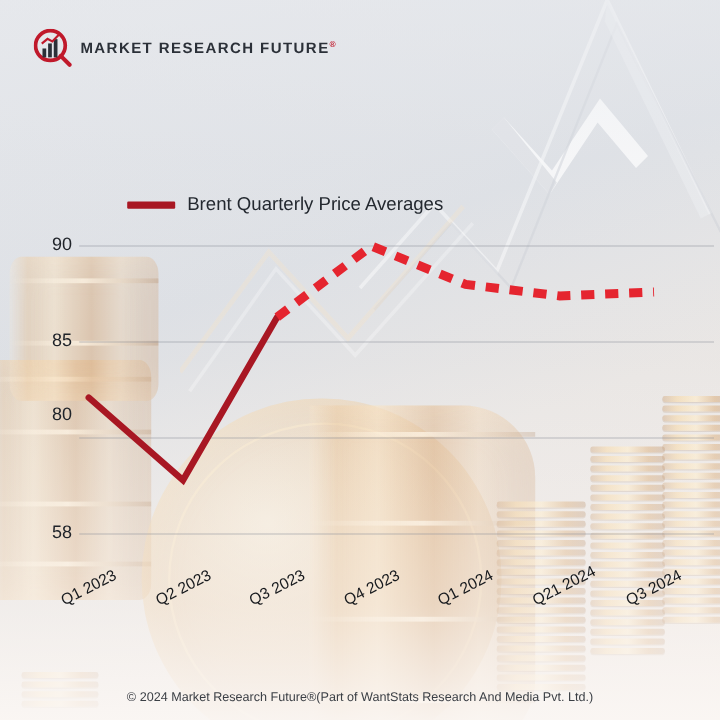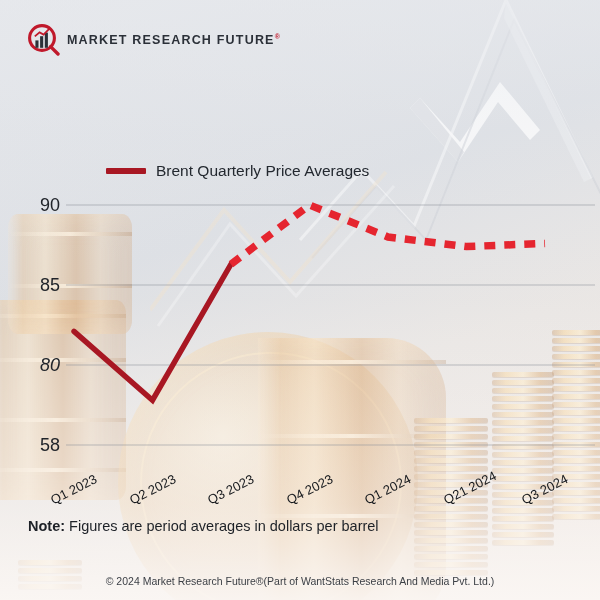--- a/index.html
+++ b/index.html
@@ -97,21 +97,21 @@
   .legend-item{display:flex;align-items:center;gap:10px;}
   .legend-item.second{margin-left:74px;}
   .swatch-solid{width:40px;height:6px;background:#a81723;border-radius:1px;}
   .swatch-dash{width:40px;height:9px;display:flex;gap:7px;align-items:center;}
   .swatch-dash i{display:block;width:12px;height:9px;background:#e5252f;border-radius:1px;}
   .legend-label{font-size:15.5px;color:#23282f;}
 
   
   #chart{position:absolute;left:0;top:0;width:600px;height:600px;}
   .ylabel{
-    position:absolute;font-size:18px;color:#20242a;
+    position:absolute;font-size:15px;color:#20242a;
     text-align:right;width:40px;
   }
   .xlabel{
     position:absolute;font-size:13px;color:#16191d;white-space:nowrap;
     transform-origin:left top;transform:rotate(-27deg);
   }
 
   
   .note{position:absolute;left:28px;top:518px;font-size:14.5px;color:#1d2127;}
   .note b{font-weight:700;}
@@ -271,31 +271,30 @@
     <svg id="plot" width="600" height="600">
         <line x1="66" y1="445" x2="595" y2="445" stroke="#8b9099" stroke-width="1" opacity="0.55"></line>
         <line x1="66" y1="365" x2="595" y2="365" stroke="#8b9099" stroke-width="1" opacity="0.55"></line>
         <line x1="66" y1="285" x2="595" y2="285" stroke="#8b9099" stroke-width="1" opacity="0.55"></line>
         <line x1="66" y1="205" x2="595" y2="205" stroke="#8b9099" stroke-width="1" opacity="0.55"></line>
         <path d="M74.0 331.4 L152.5 400.2 L231.0 264.2" fill="none" stroke="#a81723" stroke-width="5.4" stroke-linecap="round" stroke-linejoin="miter"></path>
         <path d="M231.0 264.2 L309.5 205.0 L388.0 237.0 L466.5 246.6 L545.0 243.4" fill="none" stroke="#e5252f" stroke-width="7.5" stroke-linecap="butt" stroke-linejoin="miter" stroke-dasharray="11 9"></path>
       </svg>
     <div id="yticks">
         <div class="ylabel" style="left: 20px; top: 435px;">58</div>
-        <div class="ylabel" style="left: 20px; top: 355px; font-style: italic;">80</div>
+        <div class="ylabel" style="left: 20px; top: 337px;">80</div>
         <div class="ylabel" style="left: 20px; top: 275px;">85</div>
         <div class="ylabel" style="left: 20px; top: 195px;">90</div>
       </div>
     <div id="xticks">
         <div class="xlabel" style="left: 48px; top: 494px;">Q1 2023</div>
         <div class="xlabel" style="left: 126.5px; top: 494px;">Q2 2023</div>
         <div class="xlabel" style="left: 205px; top: 494px;">Q3 2023</div>
         <div class="xlabel" style="left: 283.5px; top: 494px;">Q4 2023</div>
         <div class="xlabel" style="left: 362px; top: 494px;">Q1 2024</div>
         <div class="xlabel" style="left: 440.5px; top: 494px;">Q21 2024</div>
         <div class="xlabel" style="left: 519px; top: 494px;">Q3 2024</div>
       </div>
   </div>
 
-  <div class="note"><b>Note:</b><span> Figures are period averages in dollars per barrel</span></div>
   <div class="copy">© 2024 Market Research Future®(Part of WantStats Research And Media Pvt. Ltd.)</div>
 
 </div>
 
 </body></html>

